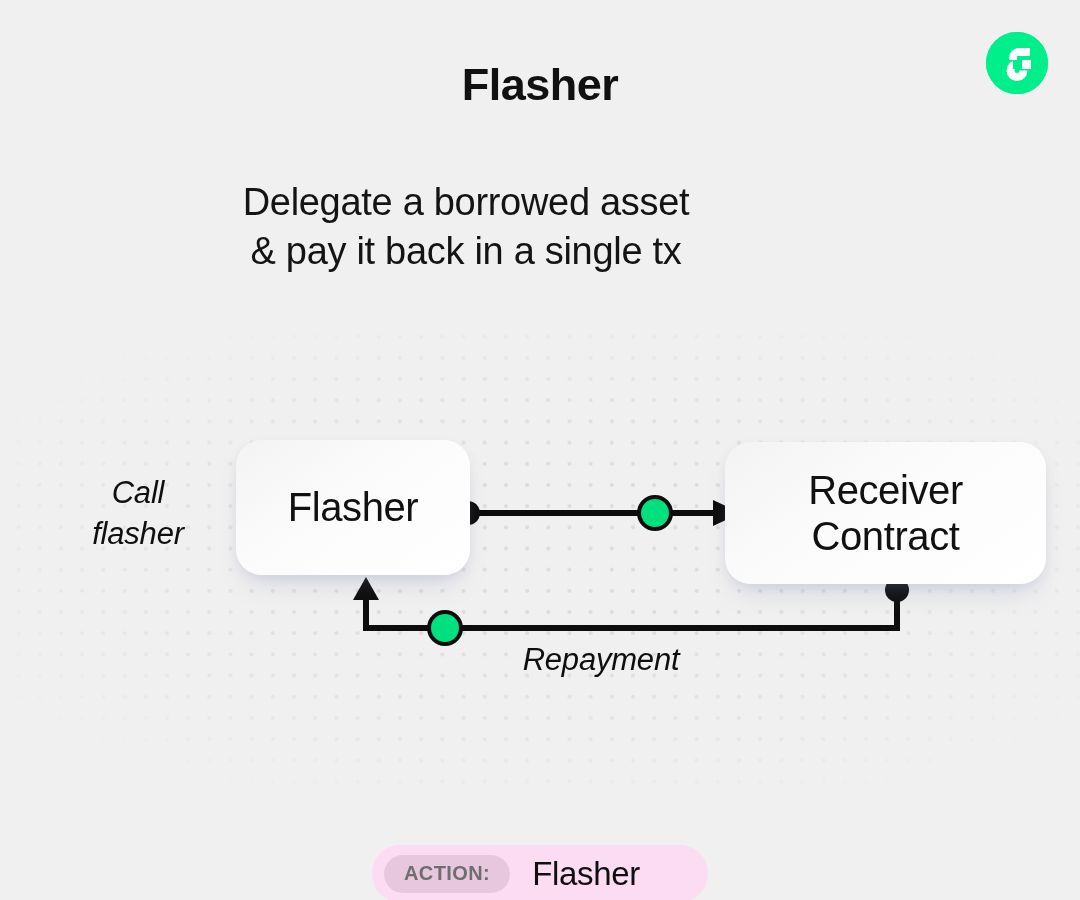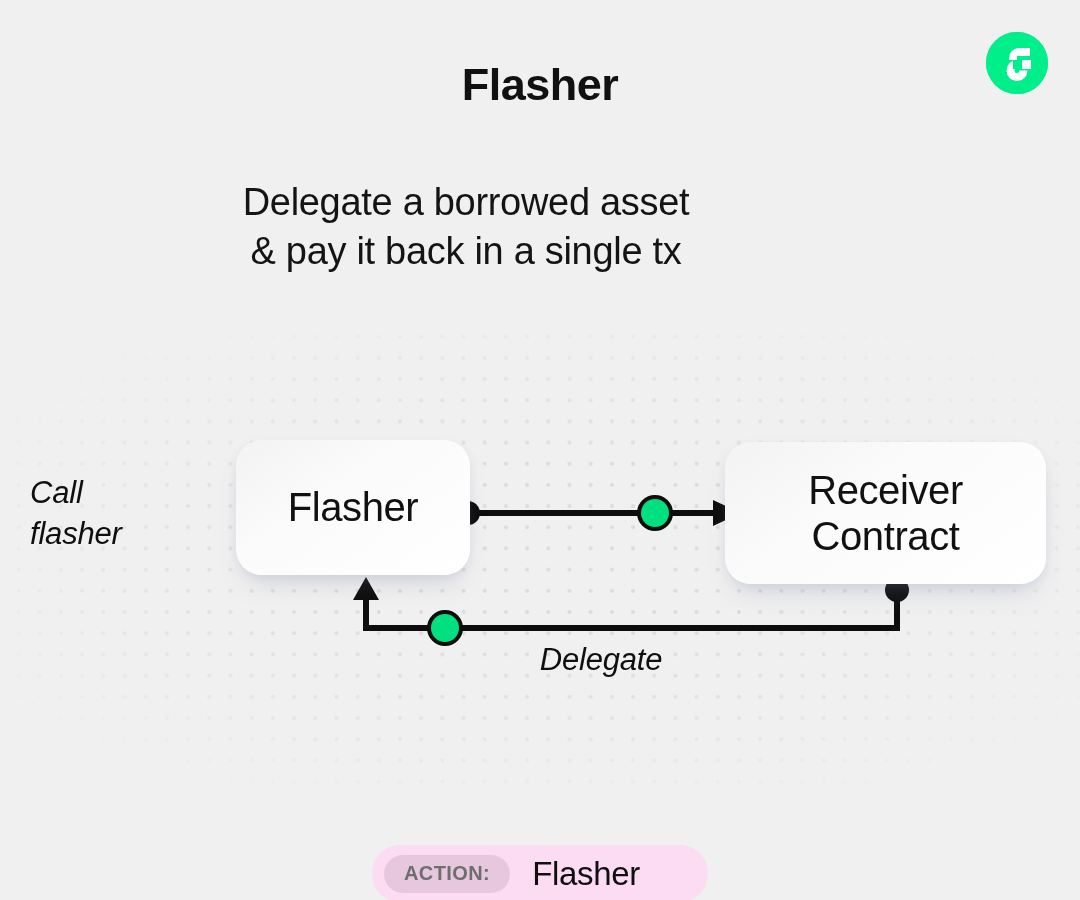--- a/index.html
+++ b/index.html
@@ -127,21 +127,21 @@
     font-size: 31px;
     line-height: 1.32;
     color: #0f0f0f;
     white-space: pre-line;
     letter-spacing: -0.2px;
   }
   #label-call-flasher {
     left: 30px;
     top: 473px;
     width: 216px;
-    text-align: left;
+    text-align: center;
   }
   #label-delegate-funds {
     left: 468px;
     top: 376px;
     width: 242px;
     text-align: center;
   }
   #label-repayment {
     left: 470px;
     top: 640px;
@@ -235,21 +235,21 @@
       <span class="node-label">Flasher</span>
     </div>
 
     <div class="node-card" id="node-receiver">
       <span class="node-label">Receiver
 Contract</span>
     </div>
 
     <div class="edge-label" id="label-call-flasher">Call
 flasher</div>
-    <div class="edge-label" id="label-repayment">Delegate</div>
+    <div class="edge-label" id="label-repayment">Repayment</div>
   </div>
 
   <div class="action-badge">
     <span class="action-key">ACTION:</span>
     <span class="action-value">Flasher</span>
   </div>
 
 </div>
 
 </body></html>

